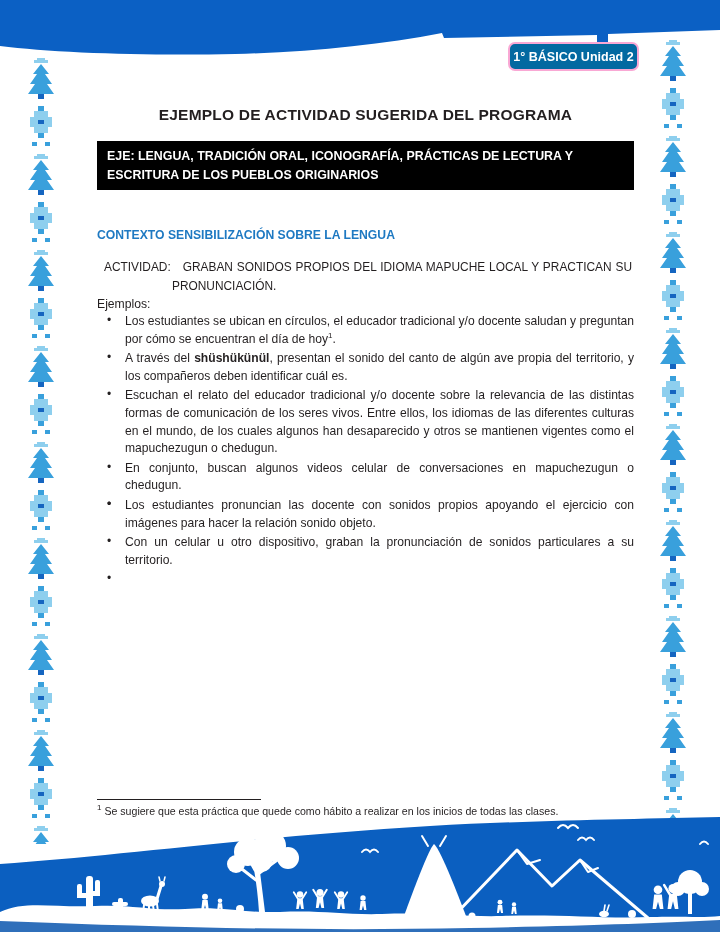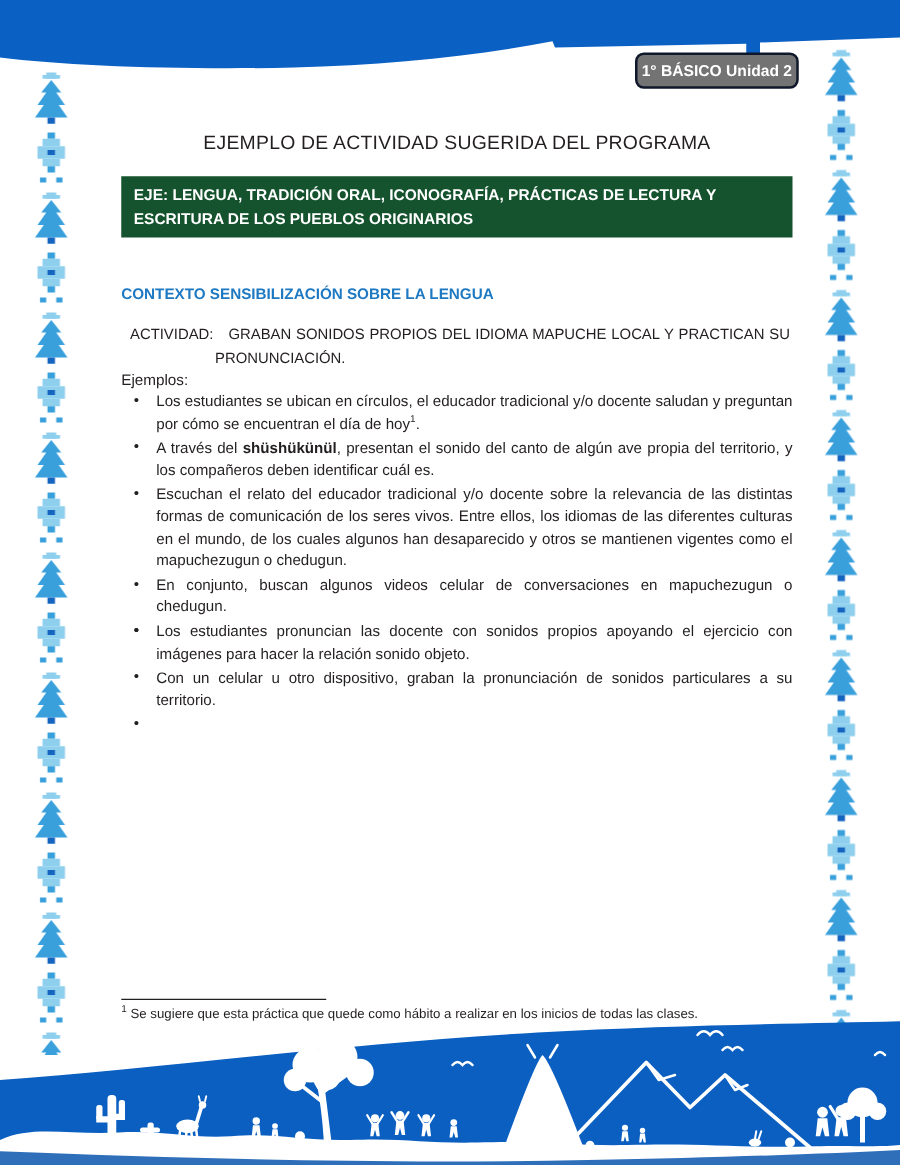--- a/index.html
+++ b/index.html
@@ -1,31 +1,31 @@
 <!DOCTYPE html>
 <html><head>
 <meta charset="utf-8">
 <style>
   html,body{margin:0;padding:0;background:#fff;}
   #page{position:relative;width:720px;height:932px;overflow:hidden;background:#fff;
         font-family:"Liberation Sans",sans-serif;color:#231f20;}
 
   
   #top-band{position:absolute;top:0;left:0;z-index:2;}
-  .badge{position:absolute;top:42px;left:508px;width:127px;height:25px;background:#737373;
-         border:2px solid #0f172a;border-radius:7px;color:#fff;font-size:12.5px;font-weight:bold;
+  .badge{position:absolute;top:42px;left:508px;width:127px;height:25px;background:#0369a1;
+         border:2px solid #f9a8d4;border-radius:7px;color:#fff;font-size:12.5px;font-weight:bold;
          display:flex;align-items:center;justify-content:center;z-index:4;}
 
   
   .side-border{position:absolute;z-index:3;}
 
   
   .title{position:absolute;top:106px;left:97px;width:537px;text-align:center;
-         font-size:15.5px;font-weight:normal;letter-spacing:.2px;z-index:4;}
-  .eje{position:absolute;top:141px;left:97px;width:517px;background:#14532d;color:#fff;
+         font-size:15.5px;font-weight:bold;letter-spacing:.2px;z-index:4;}
+  .eje{position:absolute;top:141px;left:97px;width:517px;background:#000000;color:#fff;
        font-weight:bold;font-size:12.4px;line-height:1.5;padding:6px 10px;z-index:4;}
   .contexto{position:absolute;top:228px;left:97px;font-size:12.2px;font-weight:bold;color:#1e79c2;z-index:4;}
   .actividad{position:absolute;top:258px;left:104px;width:528px;box-sizing:border-box;
              font-size:11.9px;line-height:1.6;text-align:justify;
              padding-left:68px;text-indent:-68px;z-index:4;}
   .act-label{margin-right:12px;}
   .ejemplos{position:absolute;top:297px;left:97px;font-size:12.2px;z-index:4;}
   .bullets{position:absolute;top:313px;left:106px;width:528px;margin:0;padding:0;list-style:none;
            font-size:12.1px;line-height:17.6px;text-align:justify;z-index:4;}
   .bullets li{position:relative;padding-left:19px;margin-bottom:2px;}

